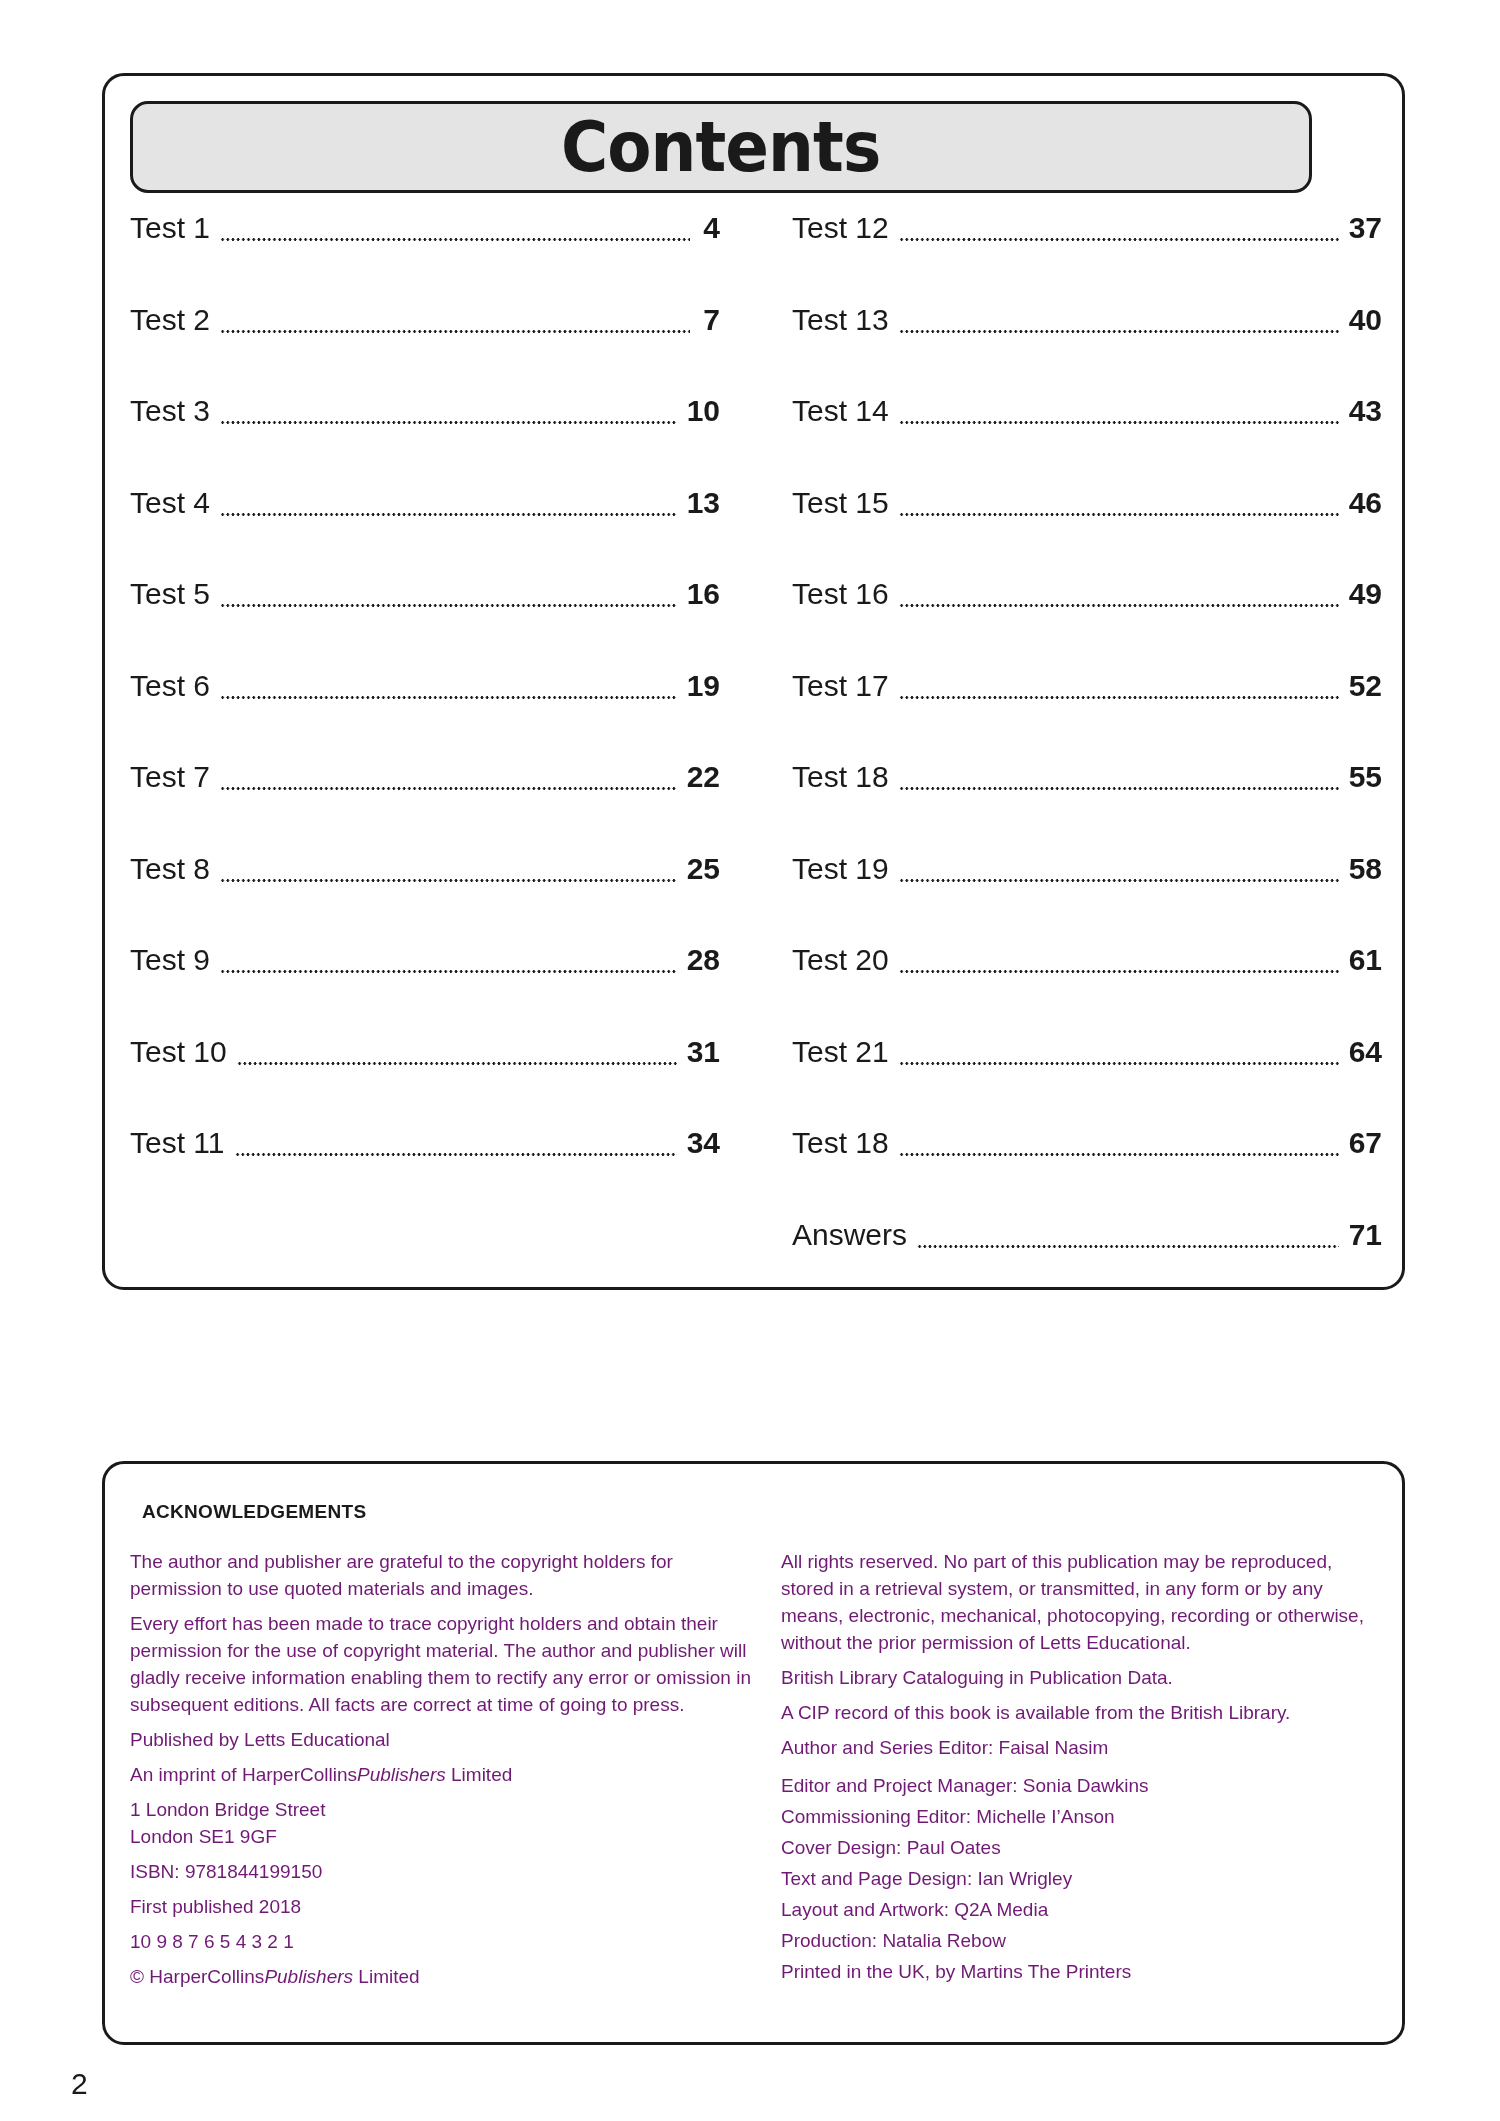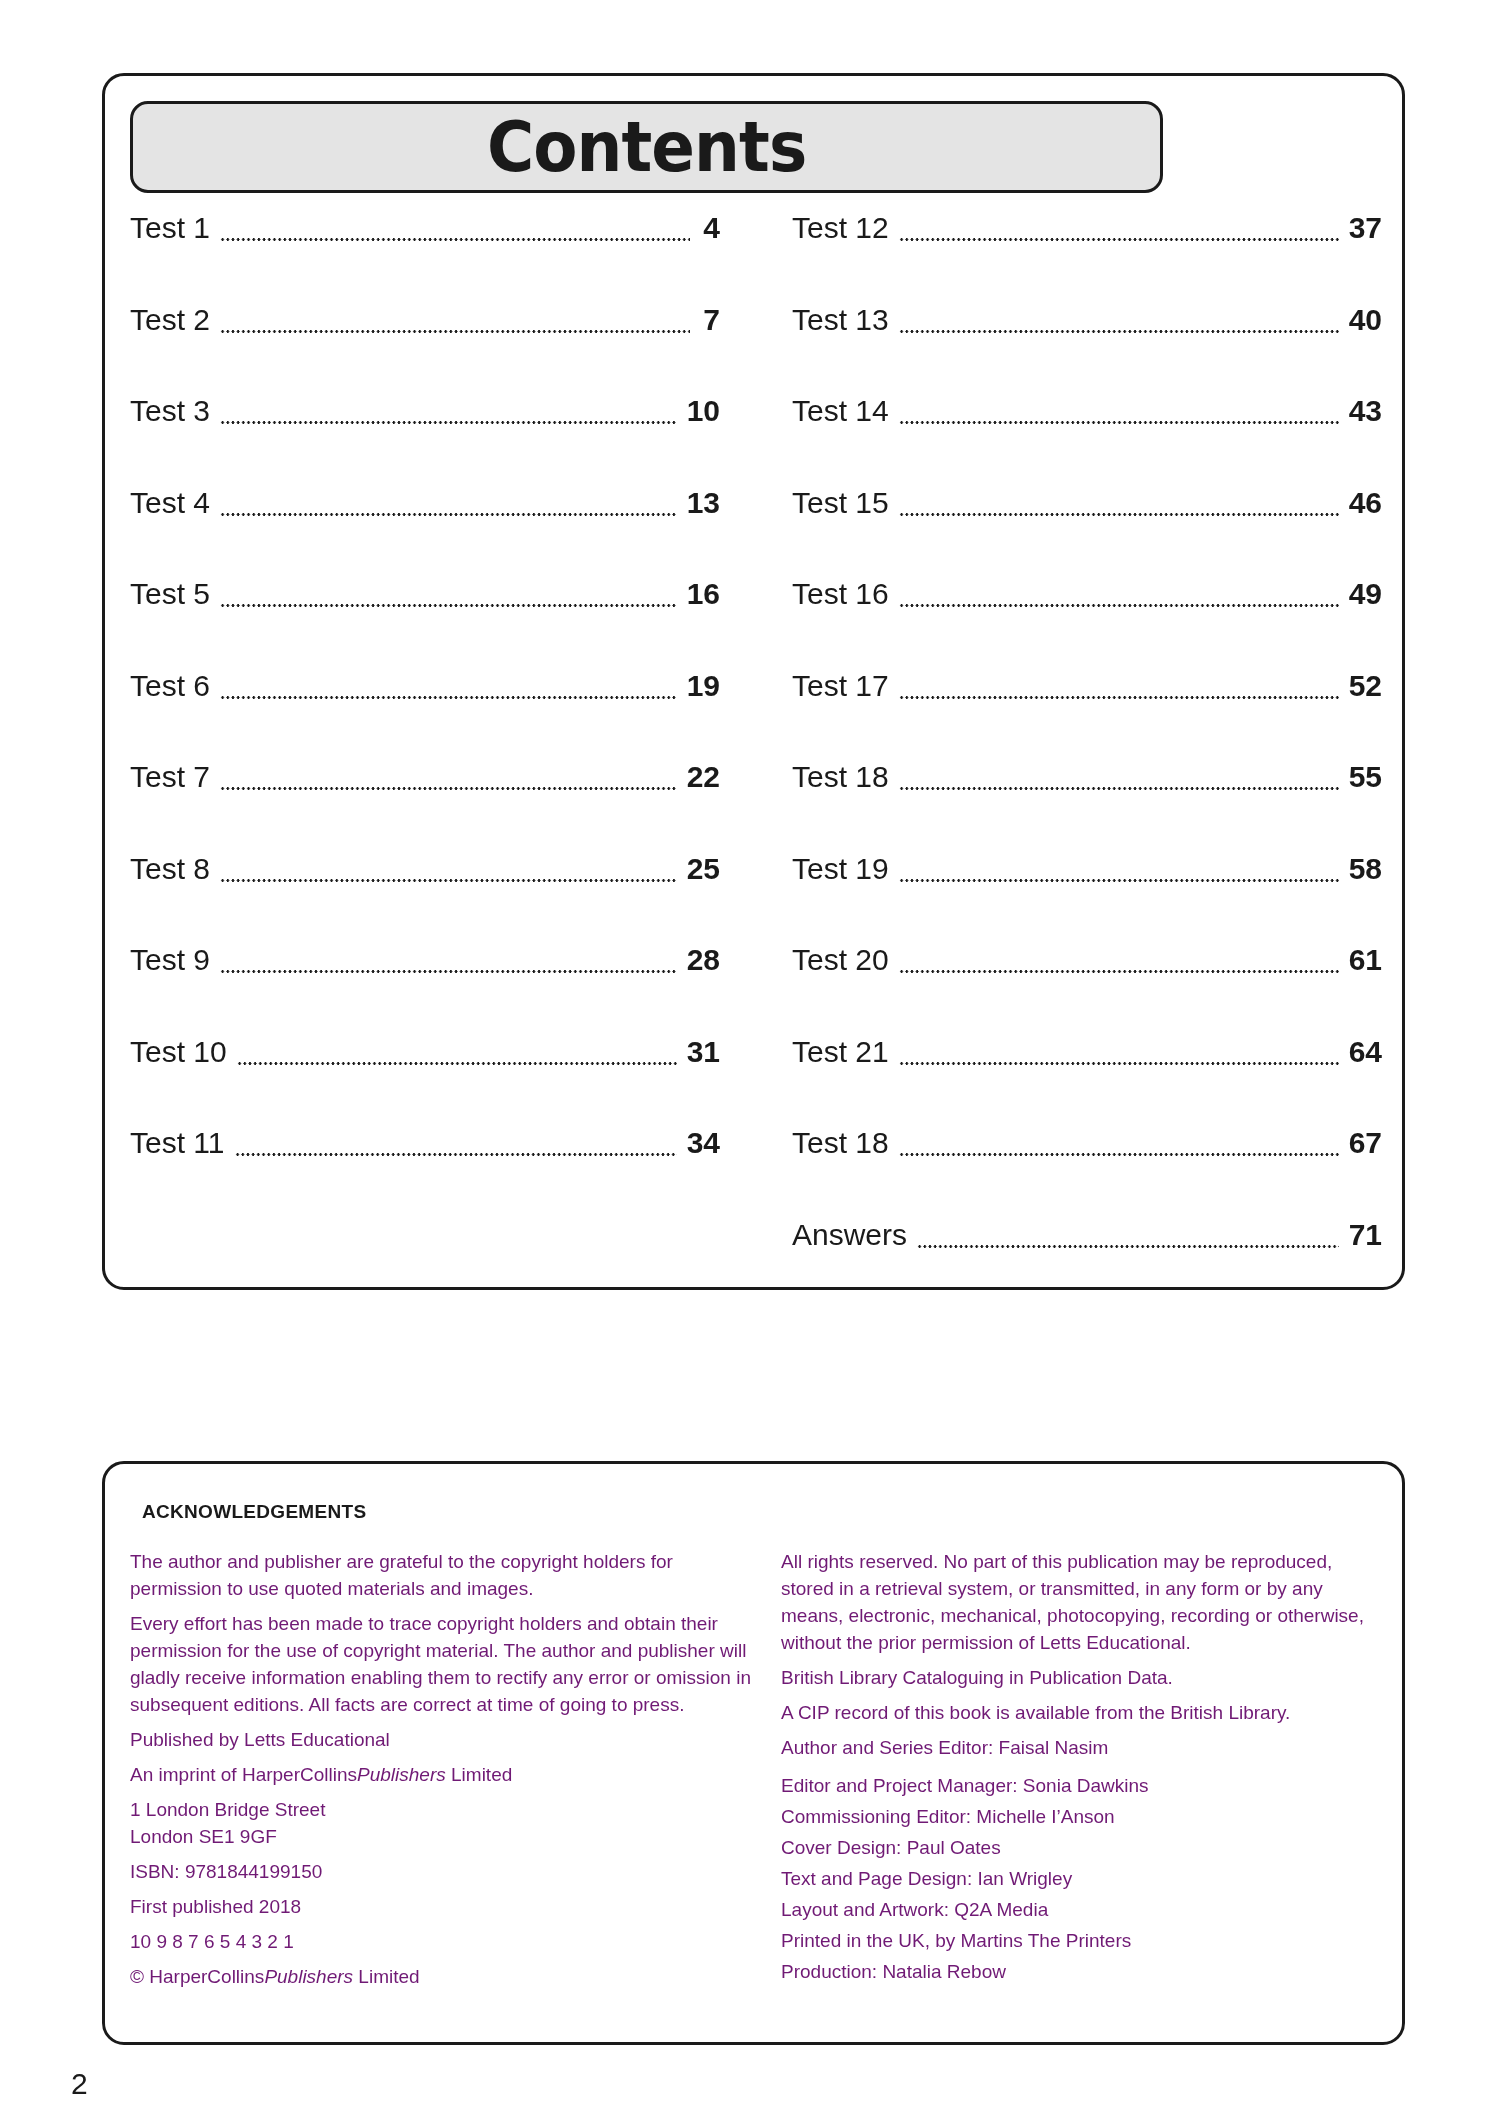--- a/index.html
+++ b/index.html
@@ -5,21 +5,21 @@
     html, body { margin: 0; padding: 0; }
     body {
       width: 1500px; height: 2121px; background: #ffffff; position: relative;
       font-family: "Liberation Sans", sans-serif; color: #1a1a1a; overflow: hidden;
     }
     .contents-box {
       position: absolute; left: 102px; top: 73px; width: 1303px; height: 1217px;
       border: 3px solid #1a1a1a; border-radius: 22px; box-sizing: border-box;
     }
     .title-box {
-      position: absolute; left: 130px; top: 101px; width: 1033px; height: 92px;
+      position: absolute; left: 130px; top: 101px; width: 1182px; height: 92px;
       border: 3px solid #1a1a1a; border-radius: 18px; background: #e4e4e4;
       box-sizing: border-box; display: flex; align-items: center; justify-content: center;
     }
     .title-box h1 {
       margin: 0; font-size: 70px; font-weight: bold; letter-spacing: -1px;
       font-family: "DejaVu Sans", sans-serif; color: #1a1a1a; line-height: 1;
       transform: scaleX(0.92);
     }
     .toc-col { position: absolute; top: 200px; }
     .toc-col.left { left: 130px; width: 590px; }
@@ -203,18 +203,18 @@
   <p>All rights reserved. No part of this publication may be reproduced, stored in a retrieval system, or transmitted, in any form or by any means, electronic, mechanical, photocopying, recording or otherwise, without the prior permission of Letts Educational.</p>
   <p>British Library Cataloguing in Publication Data.</p>
   <p>A CIP record of this book is available from the British Library.</p>
   <div id="credits">
       <p style="margin-bottom: 11px;">Author and Series Editor: Faisal Nasim</p>
       <p style="margin-bottom: 4px;">Editor and Project Manager: Sonia Dawkins</p>
       <p style="margin-bottom: 4px;">Commissioning Editor: Michelle I’Anson</p>
       <p style="margin-bottom: 4px;">Cover Design: Paul Oates</p>
       <p style="margin-bottom: 4px;">Text and Page Design: Ian Wrigley</p>
       <p style="margin-bottom: 4px;">Layout and Artwork: Q2A Media</p>
+      <p style="margin-bottom: 4px;">Production: Natalia Rebow</p>
       <p style="margin-bottom: 4px;">Printed in the UK, by Martins The Printers</p>
-      <p style="margin-bottom: 4px;">Production: Natalia Rebow</p>
     </div>
 </div>
 
 <div class="page-number">2</div>
 
 </body></html>

